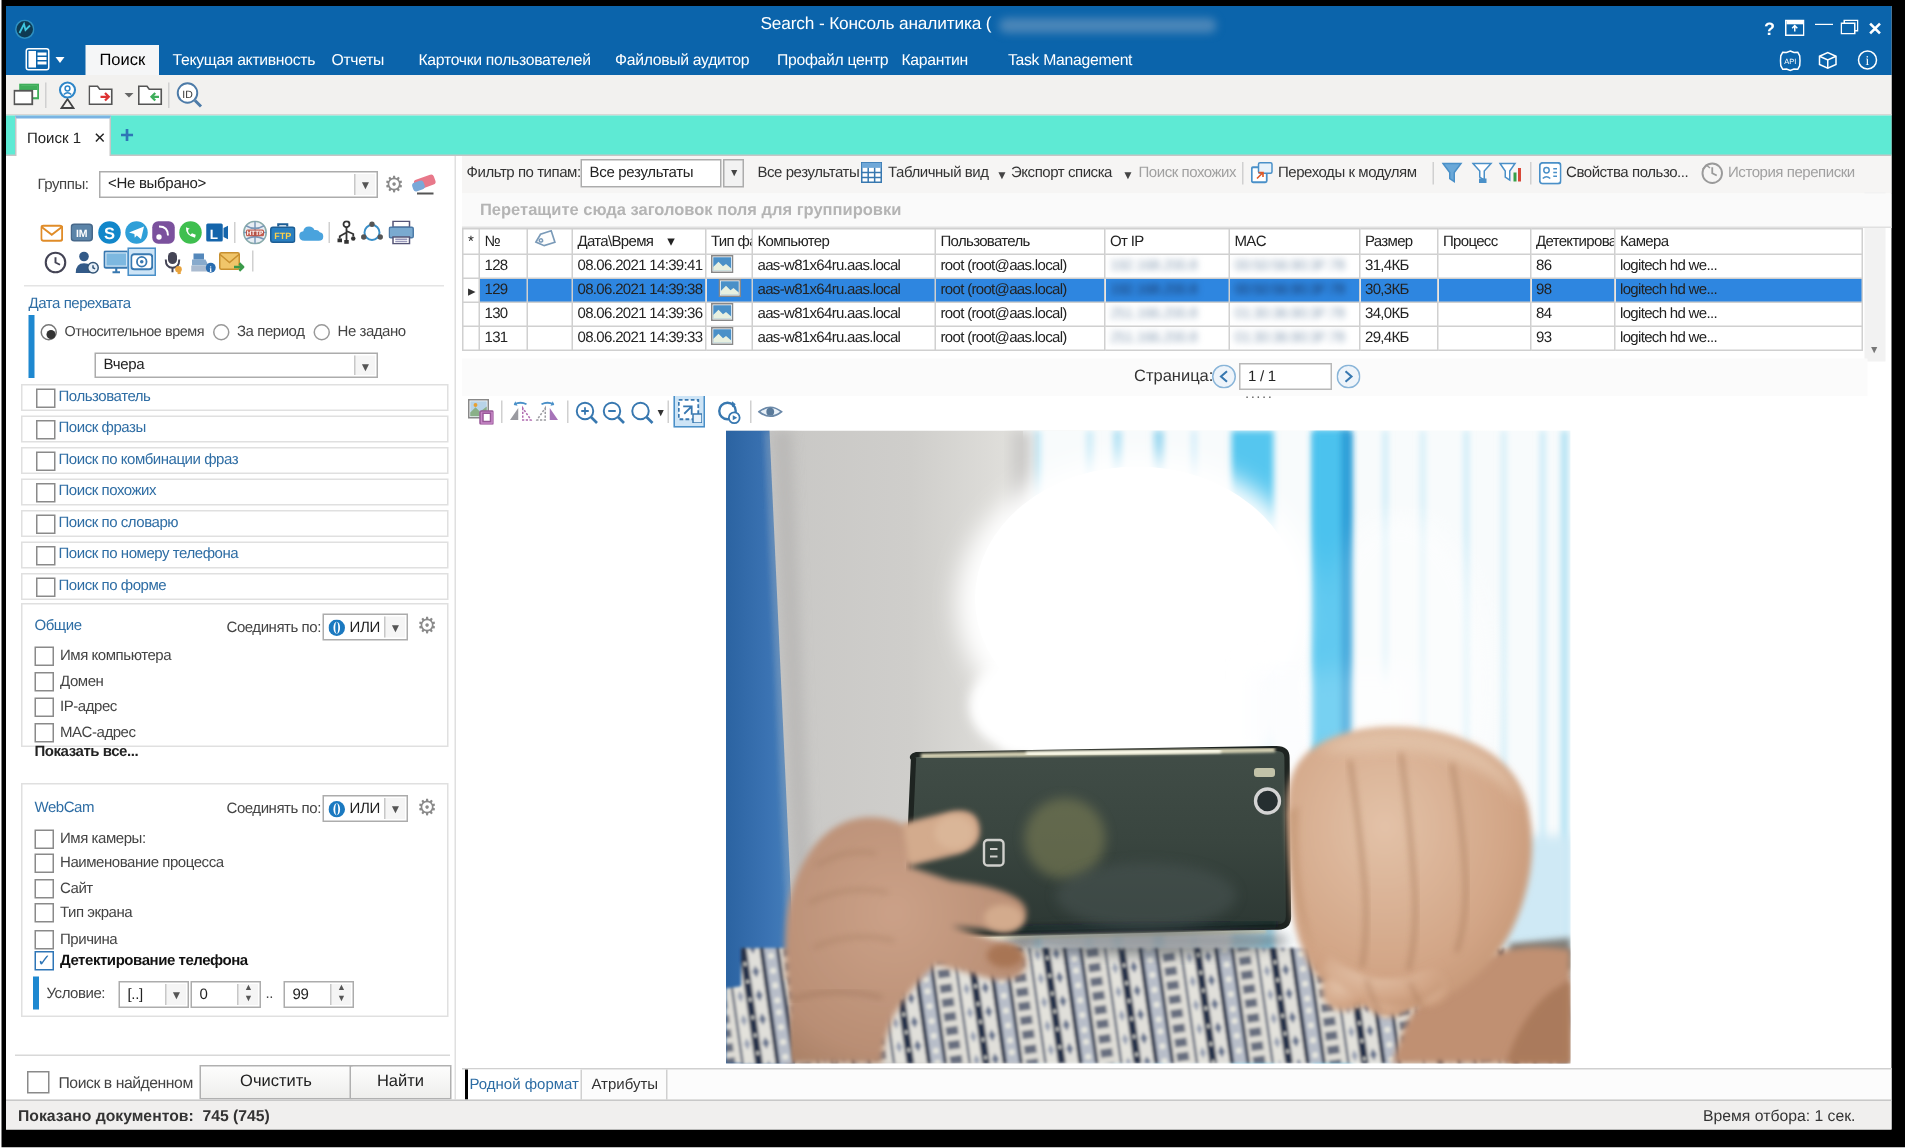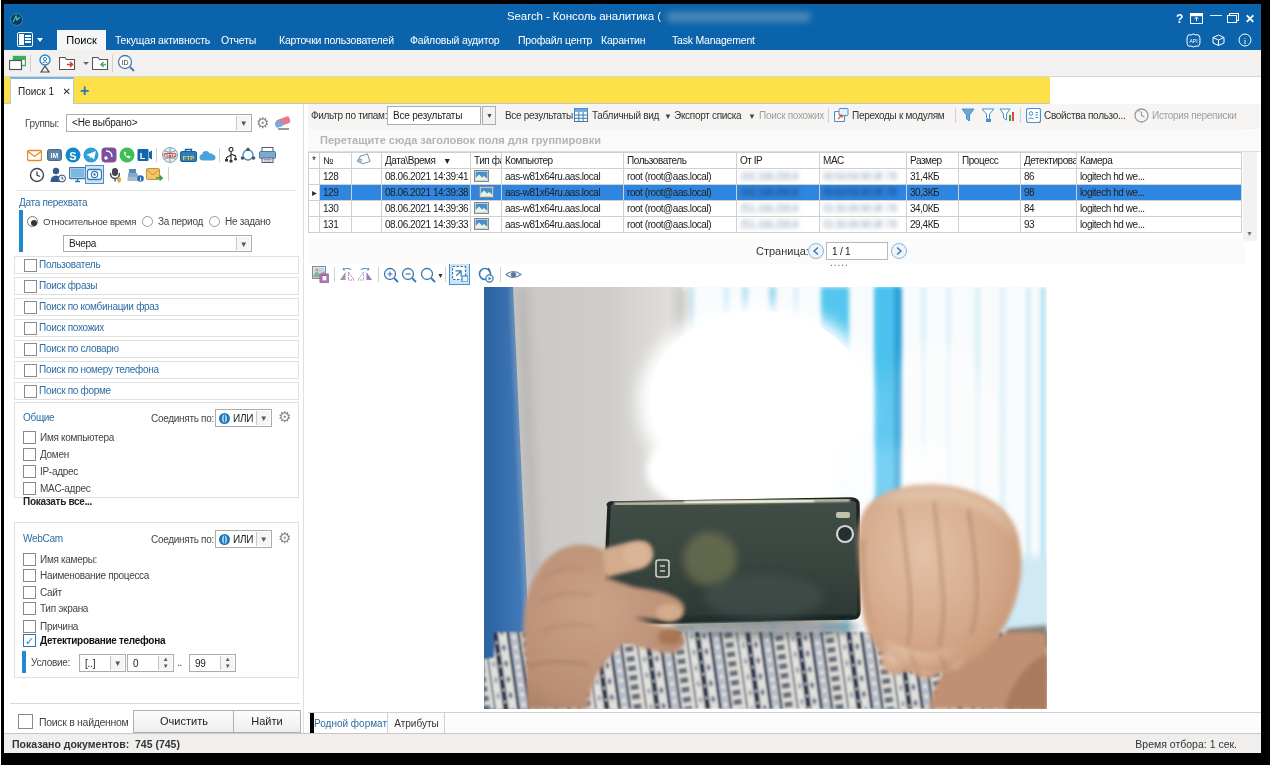--- a/index.html
+++ b/index.html
@@ -5,21 +5,21 @@
 body{width:1273px;height:765px;font-family:"Liberation Sans",sans-serif;background:#fff;overflow:hidden;position:relative;}
 .abs{position:absolute;}
 #frame{left:1px;top:0;width:1269px;height:765px;background:#000;}
 #win{left:4px;top:4px;width:1257px;height:749px;background:#fff;}
 
 #titlebar{left:0;top:0;width:1257px;height:26px;background:#0b64ab;}
 #menubar{left:0;top:26px;width:1257px;height:20px;background:#0b64ab;padding-left:38px;}
 .mitem{position:absolute;top:4px;color:#fff;font-size:10.5px;white-space:nowrap;letter-spacing:-0.2px;}
 #activetab{position:absolute;left:53px;top:0;width:49px;height:20px;background:#f5f6f7;color:#000;text-align:center;font-size:11px;padding-top:4px;}
 #toolbar1{left:0;top:46px;width:1257px;height:27px;background:#f2f1ef;border-bottom:1px solid #d8d7d5;}
-#tabstrip{left:0;top:73px;width:1046px;height:27px;background:#fde047;border-bottom:1px solid #c5c5c5;}
+#tabstrip{left:0;top:73px;width:1257px;height:27px;background:#5eead4;border-bottom:1px solid #c5c5c5;}
 #doctab{position:absolute;left:6px;top:0;width:64px;height:27px;background:#fff;border:1px solid #c5c5c5;border-bottom:none;border-top:2px solid #7ab4e2;font-size:10px;color:#222;padding:7px 0 0 7px;white-space:nowrap;}
 .titlebtn{position:absolute;color:#fff;font-size:12px;top:8px;}
 
 #leftpanel{left:4px;top:100px;width:292px;height:629px;background:#fff;}
 .lbl{position:absolute;font-size:10px;color:#444;white-space:nowrap;letter-spacing:-0.3px;}
 .bluelbl{position:absolute;font-size:10px;color:#2e6da4;white-space:nowrap;letter-spacing:-0.3px;}
 .combo{position:absolute;background:#fff;border:1px solid #acacac;font-size:10px;color:#222;letter-spacing:-0.2px;}
 .combo .arr{position:absolute;right:1px;top:1px;bottom:1px;width:14px;background:#f5f5f5;border-left:1px solid #c8c8c8;text-align:center;color:#555;font-size:8px;line-height:15px;}
 .cbx{position:absolute;width:13px;height:13px;border:1px solid #8a8a8a;background:#fff;}
 .listbox{position:absolute;left:6px;width:285px;height:18px;border:1px solid #e0e0e0;background:#fff;}
@@ -774,20 +774,20 @@
       <path d="M 450 215 Q 456 260 459 305 Q 461 335 455 360" stroke="#aa7e5e" stroke-width="2.4" fill="none" opacity="0.75" filter="url(#b2)"></path>
       <path d="M 484 222 Q 491 260 493 298 Q 494 326 487 348" stroke="#aa7e5e" stroke-width="2.4" fill="none" opacity="0.75" filter="url(#b2)"></path>
       <path d="M 427 366 Q 430 378 436 388 M 456 368 Q 460 378 464 384" stroke="#96684a" stroke-width="2" fill="none" opacity="0.5" filter="url(#b2)"></path>
       <path d="M 382 250 Q 379 300 392 346 Q 374 310 375 254 Z" fill="#c49876" opacity="0.7" filter="url(#b2)"></path>
     </g>
 
     <path d="M 0 372 L 40 366 L 44 422 L 0 422 Z" fill="url(#fab)" filter="url(#b1)"></path>
   </svg>
   </div>
   <div class="abs" id="bottomtabs" style="left:304px;top:708px;width:953px;height:21px;background:#fcfcfc;border-top:1px solid #d0d0d0;">
-    <div style="position:absolute;left:2px;top:0;width:78px;height:21px;border-right:1px solid #d0d0d0;border-left:4px solid #000000;background:#fff;color:#2e6da4;font-size:10px;text-align:center;padding-top:5px;white-space:nowrap;">Родной формат</div>
+    <div style="position:absolute;left:2px;top:0;width:78px;height:21px;border-right:1px solid #d0d0d0;border-left:2px solid #000000;background:#fff;color:#2e6da4;font-size:10px;text-align:center;padding-top:5px;white-space:nowrap;">Родной формат</div>
     <div style="position:absolute;left:81px;top:0;width:56px;height:21px;border-right:1px solid #d0d0d0;color:#333;font-size:10px;text-align:center;padding-top:5px;white-space:nowrap;">Атрибуты</div>
   </div>
   <div class="abs" id="statusbar">
       <span style="position:absolute;left:8px;top:4px;font-weight:bold;">Показано документов:&nbsp; 745 (745)</span>
       <span style="position:absolute;right:24px;top:4px;">Время отбора: 1 сек.</span>
     </div>
 </div>
 
 </body></html>

